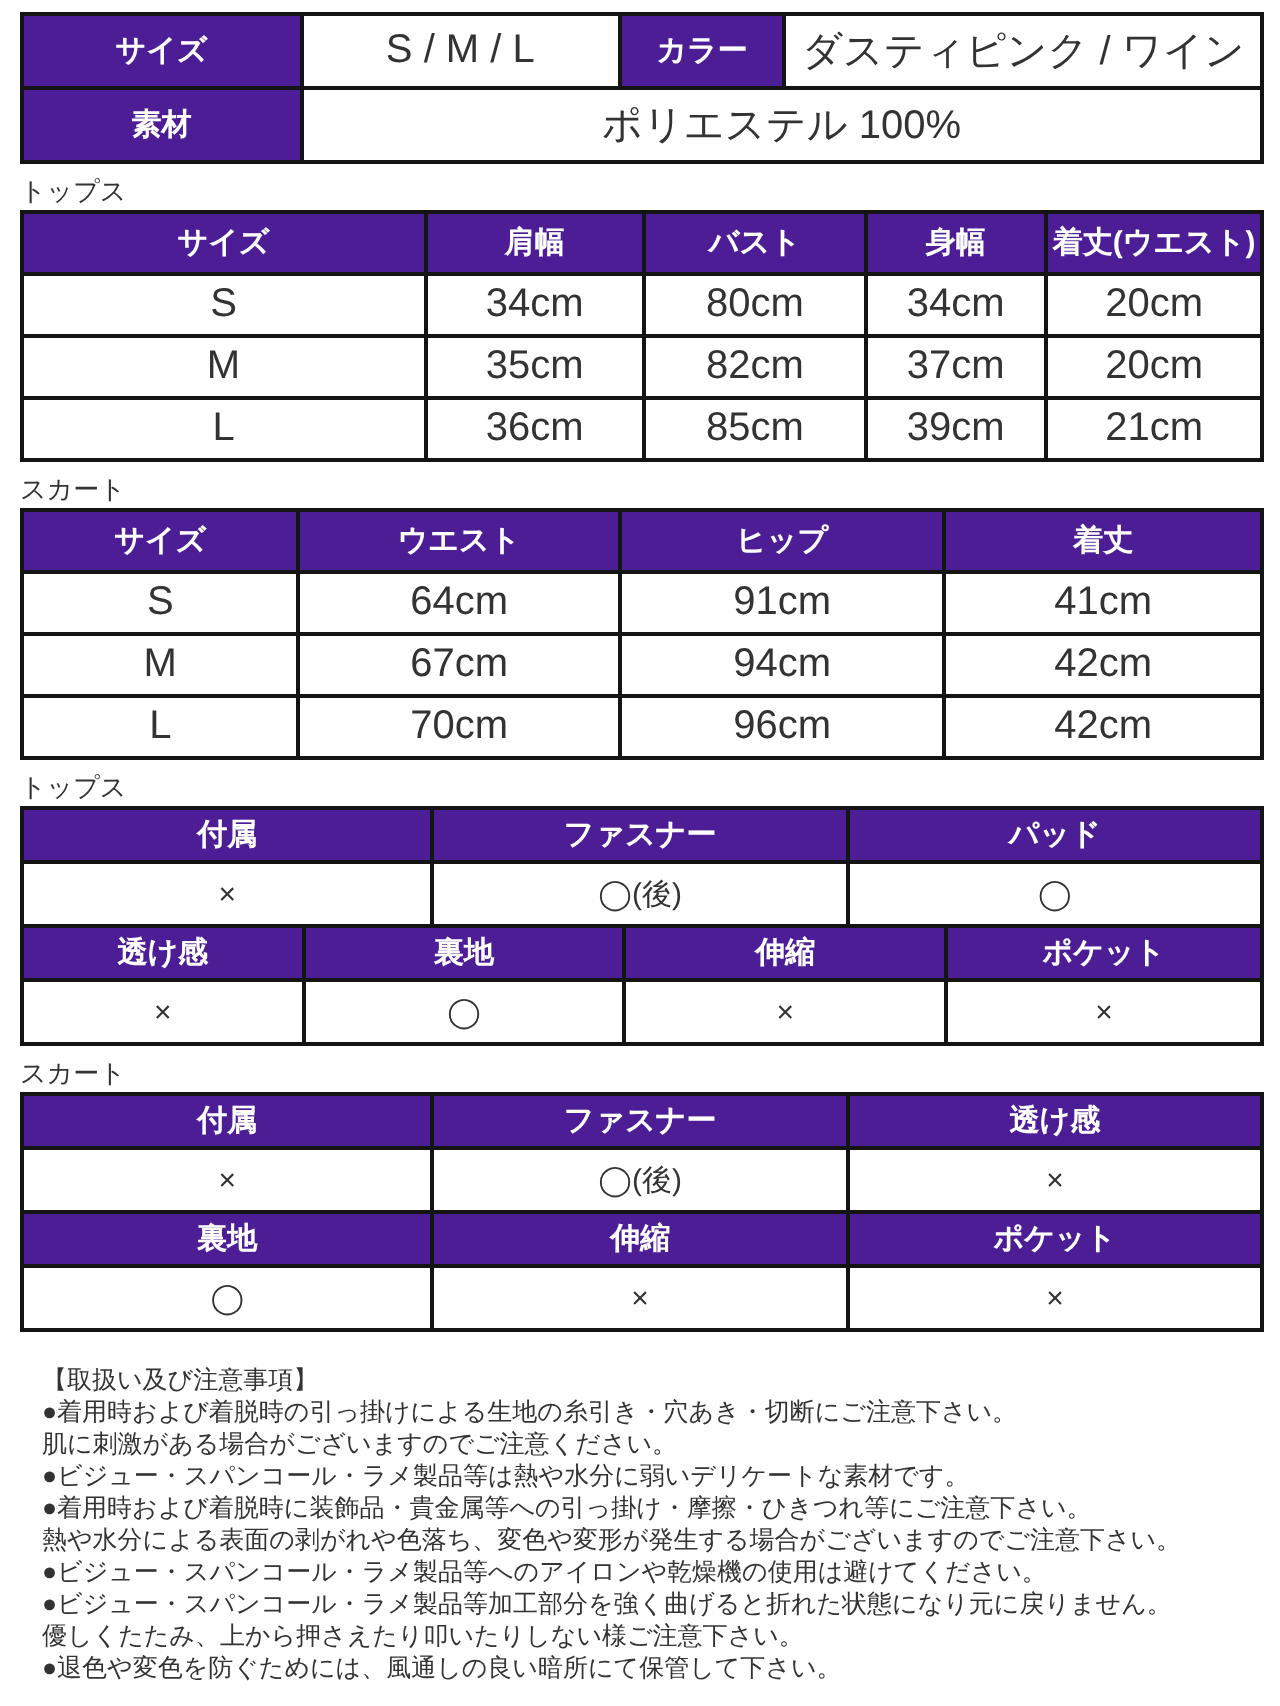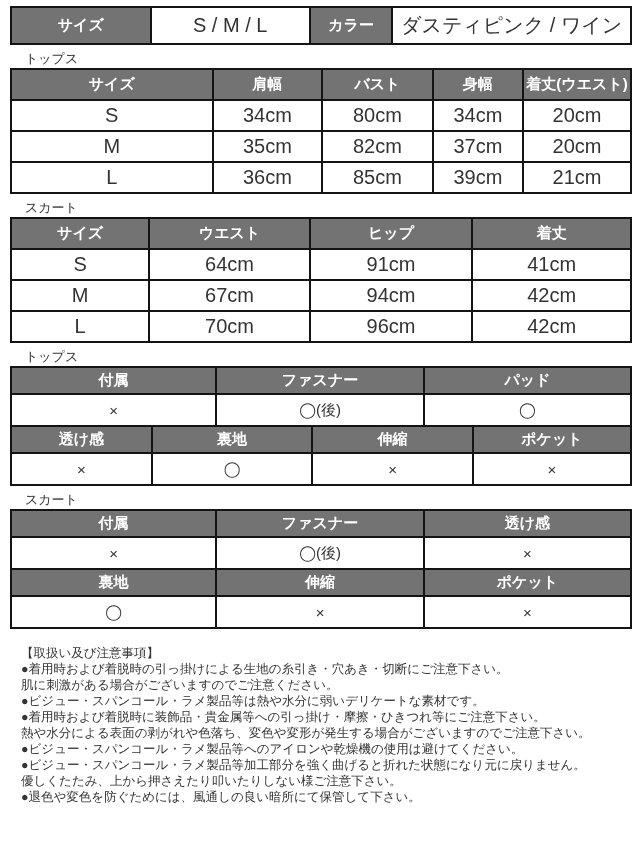--- a/index.html
+++ b/index.html
@@ -18,21 +18,21 @@
   }
   .tbl th, .tbl td {
     border: 2px solid #141414;
     text-align: center;
     vertical-align: middle;
     padding: 0 2px;
     overflow: hidden;
     white-space: nowrap;
   }
   .tbl th {
-    background: #737373;
+    background: #4c1d95;
     color: #ffffff;
     font-weight: bold;
     font-size: 15px;
   }
   .tbl td {
     background: #ffffff;
     color: #333333;
     font-size: 20px;
   }
 
@@ -45,21 +45,21 @@
   
   .feat-tbl tr.hdr { height: 27px; padding-left: 13px; }
   .feat-tbl tr.val { height: 32px; }
   .feat-tbl td { font-size: 15px; }
 
   .stacked { margin-top: -2px; } 
 
   .section-label {
     font-size: 13px;
     color: #333333;
-    margin: 6px 0 2px 15px;
+    margin: 6px 0 2px 0;
     line-height: 15px;
   }
 
   .notes {
     margin: 16px 0 0 11px;
     color: #333333;
     font-size: 12.5px;
     line-height: 16px;
     width: 618px;
   }
@@ -76,20 +76,24 @@
         <col style="width:25.7%">
         <col style="width:13.3%">
         <col style="width:38.5%">
     </colgroup>
     <tbody>
         <tr>
       <th>サイズ</th>
       <td>S / M / L</td>
       <th>カラー</th>
       <td>ダスティピンク / ワイン</td>
+    </tr>
+    <tr>
+      <th>素材</th>
+      <td colspan="3">ポリエステル 100%</td>
     </tr>
   </tbody>
     </table>
 
   <div class="section-label">トップス</div>
   <table class="tbl size-tbl">
     <colgroup>
       <col style="width:32.5%">
         <col style="width:17.7%">
         <col style="width:17.8%">

